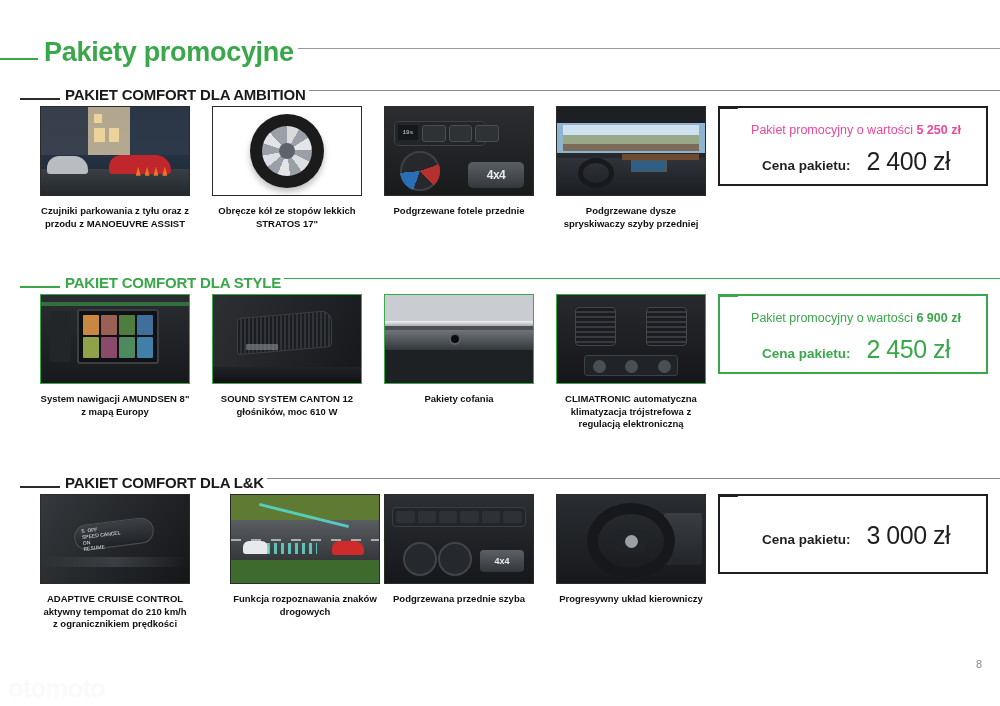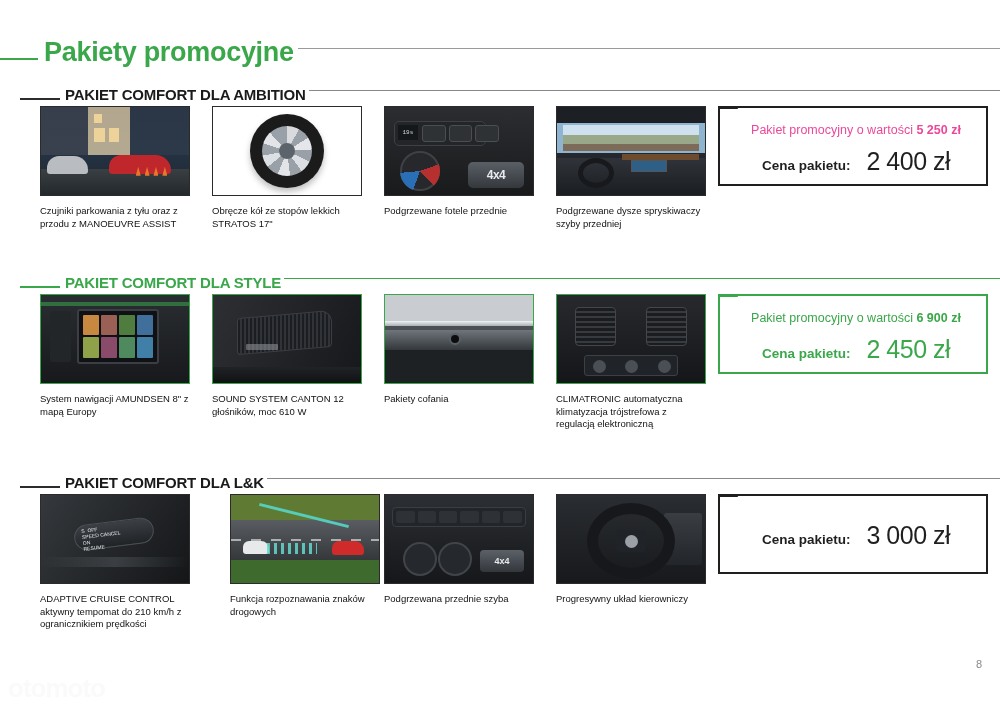--- a/index.html
+++ b/index.html
@@ -49,22 +49,22 @@
 
   
   .cards{ position:absolute; left:0; top:22px; width:720px; }
   .card{ position:absolute; width:150px; }
   .thumb{
     width:150px; height:90px; border:1px solid #2b2b2b;
     overflow:hidden; position:relative; background:#3b82f6;
   }
   .sec-green .thumb{ border:1px solid #3aa74a; }
   .caption{
-    margin-top:9px; text-align:left;
-    font-size:9.5px; font-weight:normal; line-height:1.32; color:#111;
+    margin-top:9px; text-align:center;
+    font-size:9.5px; font-weight:bold; line-height:1.32; color:#111;
   }
 
   
   .bubble{
     position:absolute; left:718px; width:270px; height:80px;
     border:2px solid #1f1f1f; background:#fff;
   }
   .bubble .tail{
     position:absolute; left:-2px; top:-2px;
     width:0; height:0;

